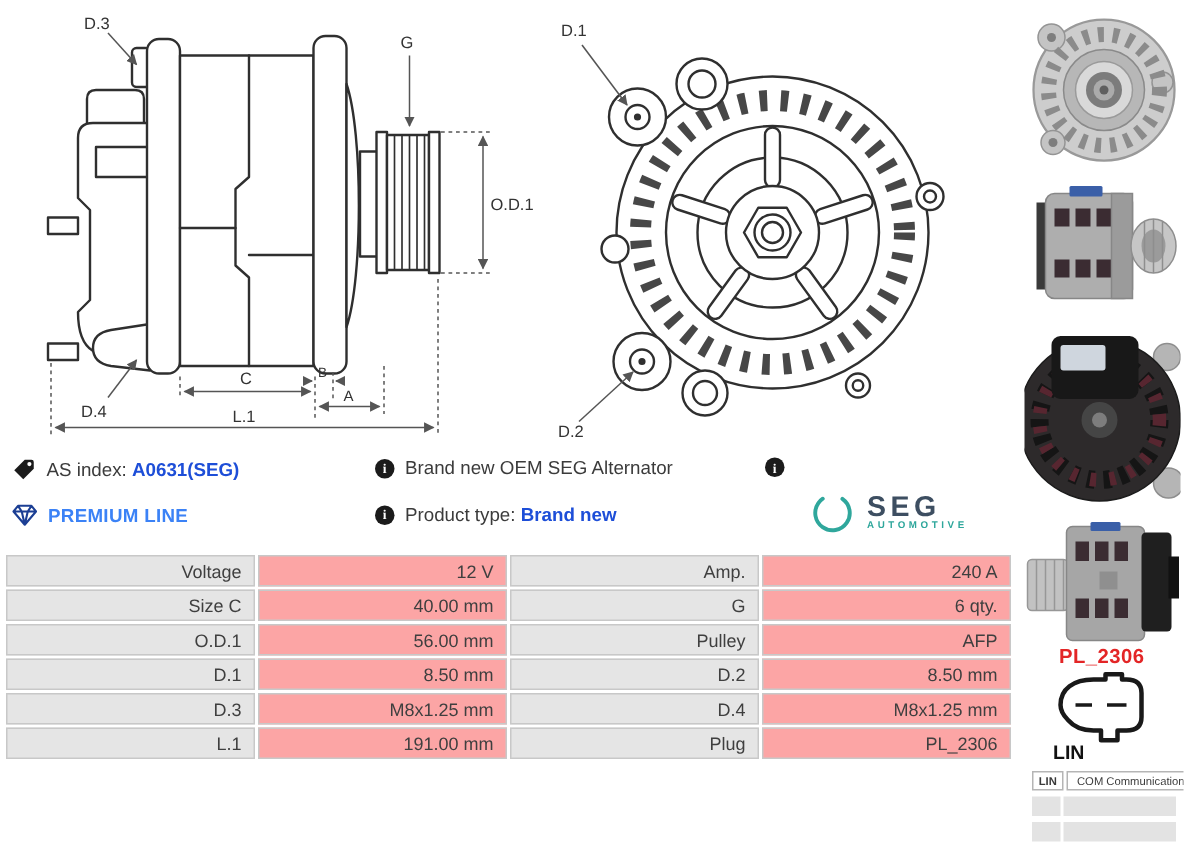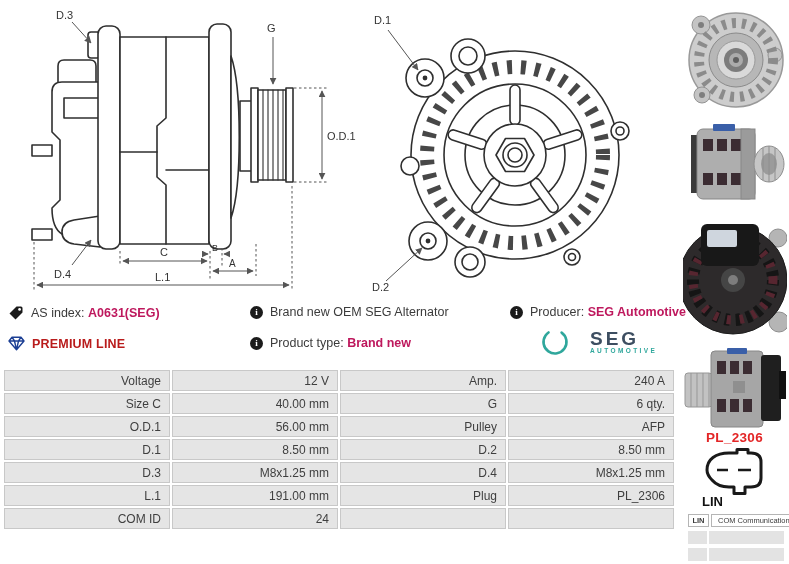--- a/index.html
+++ b/index.html
@@ -3,40 +3,40 @@
 <meta charset="utf-8">
 <style>
   html,body{margin:0;padding:0;}
   body{
     width:789px;height:564px;position:relative;background:#fff;overflow:hidden;
     font-family:"Liberation Sans",sans-serif;color:#3b3b3b;
   }
   .abs{position:absolute;}
   
   .info-row{position:absolute;display:flex;align-items:center;gap:7px;font-size:12.5px;white-space:nowrap;}
-  .info-row b{color:#be185d;}
+  .info-row b{color:#1d4ed8;}
   .info-icon{
     display:inline-flex;align-items:center;justify-content:center;
     width:13px;height:13px;border-radius:50%;background:#1b1b1b;color:#fff;
     font-size:9px;font-weight:bold;font-family:"Liberation Serif",serif;flex:0 0 auto;
   }
-  .premium{color:#b91c1c;font-weight:bold;letter-spacing:.2px;font-size:12.5px;}
+  .premium{color:#3b82f6;font-weight:bold;letter-spacing:.2px;font-size:12.5px;}
   
-  .seg-logo{position:absolute;left:540px;top:327px;display:flex;align-items:center;gap:20px;}
+  .seg-logo{position:absolute;left:540px;top:327px;display:flex;align-items:center;gap:8px;}
   .seg-name{font-size:19px;font-weight:bold;color:#3d4e61;letter-spacing:3px;line-height:17px;}
   .seg-sub{font-size:6.5px;color:#2fa79c;letter-spacing:2.4px;font-weight:bold;}
   
   table.spec{
     position:absolute;left:2px;top:368px;width:674px;
     border-collapse:separate;border-spacing:2px;table-layout:fixed;
   }
   table.spec td{
     border:1px solid #c8c8c8;height:19px;padding:0 8px;
     font-size:12px;color:#3f3f3f;text-align:right;vertical-align:middle;
-    overflow:hidden;background:#e5e5e5;
+    overflow:hidden;background:#fca5a5;
   }
   table.spec td.lbl{background:#e5e5e5;}
   
   .sidebar{position:absolute;left:680px;top:0;width:109px;height:564px;}
   .plug-code{position:absolute;left:0;top:430px;width:100%;text-align:center;
     color:#e32526;font-weight:bold;font-size:13.5px;letter-spacing:.3px;}
   .lin-label{position:absolute;left:22px;top:494px;font-weight:bold;font-size:13px;color:#111;}
   .lin-table{position:absolute;left:8px;top:514px;width:96px;font-size:7.5px;}
   .lt-row{display:flex;gap:2px;margin-bottom:4px;}
   .lt-key{flex:0 0 19px;border:1px solid #b5b5b5;text-align:center;font-weight:bold;padding:1px 0;background:#fff;}
@@ -166,22 +166,20 @@
 </div>
 
 <div class="info-row" style="left:250px;top:336px">
   <span class="info-icon">i</span>
   <span><span>Product type:</span>
   <b>Brand new</b></span>
 </div>
 
 <div class="info-row" style="left:510px;top:305px">
   <span class="info-icon">i</span>
-  <span><span>Producer:</span>
-  <b>SEG Automotive</b></span>
 </div>
 
 <div class="seg-logo">
   <svg width="30" height="30" viewBox="0 0 30 30">
     <circle cx="15" cy="15" r="11.5" fill="none" stroke="#2fa79c" stroke-width="2.6" stroke-dasharray="58 15" stroke-linecap="round" transform="rotate(-55 15 15)"></circle>
   </svg>
   <div>
     <div class="seg-name">SEG</div>
     <div class="seg-sub">AUTOMOTIVE</div>
   </div>
@@ -223,26 +221,20 @@
       <td class="lbl">D.3</td>
       <td>M8x1.25 mm</td>
       <td class="lbl">D.4</td>
       <td>M8x1.25 mm</td>
     </tr>
     <tr>
       <td class="lbl">L.1</td>
       <td>191.00 mm</td>
       <td class="lbl">Plug</td>
       <td>PL_2306</td>
-    </tr>
-    <tr>
-      <td class="lbl">COM ID</td>
-      <td>24</td>
-      <td class="lbl"></td>
-      <td></td>
     </tr>
   </tbody>
 </table>
 
 <div class="sidebar">
 
   <svg class="abs" style="left:8px;top:3px" width="96" height="110" viewBox="0 0 96 110">
     <circle cx="48" cy="57" r="47" fill="#cdcdcd" stroke="#999" stroke-width="1.5"></circle>
     <circle cx="13" cy="22" r="9" fill="#c4c4c4" stroke="#949494"></circle>
     <circle cx="14" cy="92" r="8" fill="#c4c4c4" stroke="#949494"></circle>

